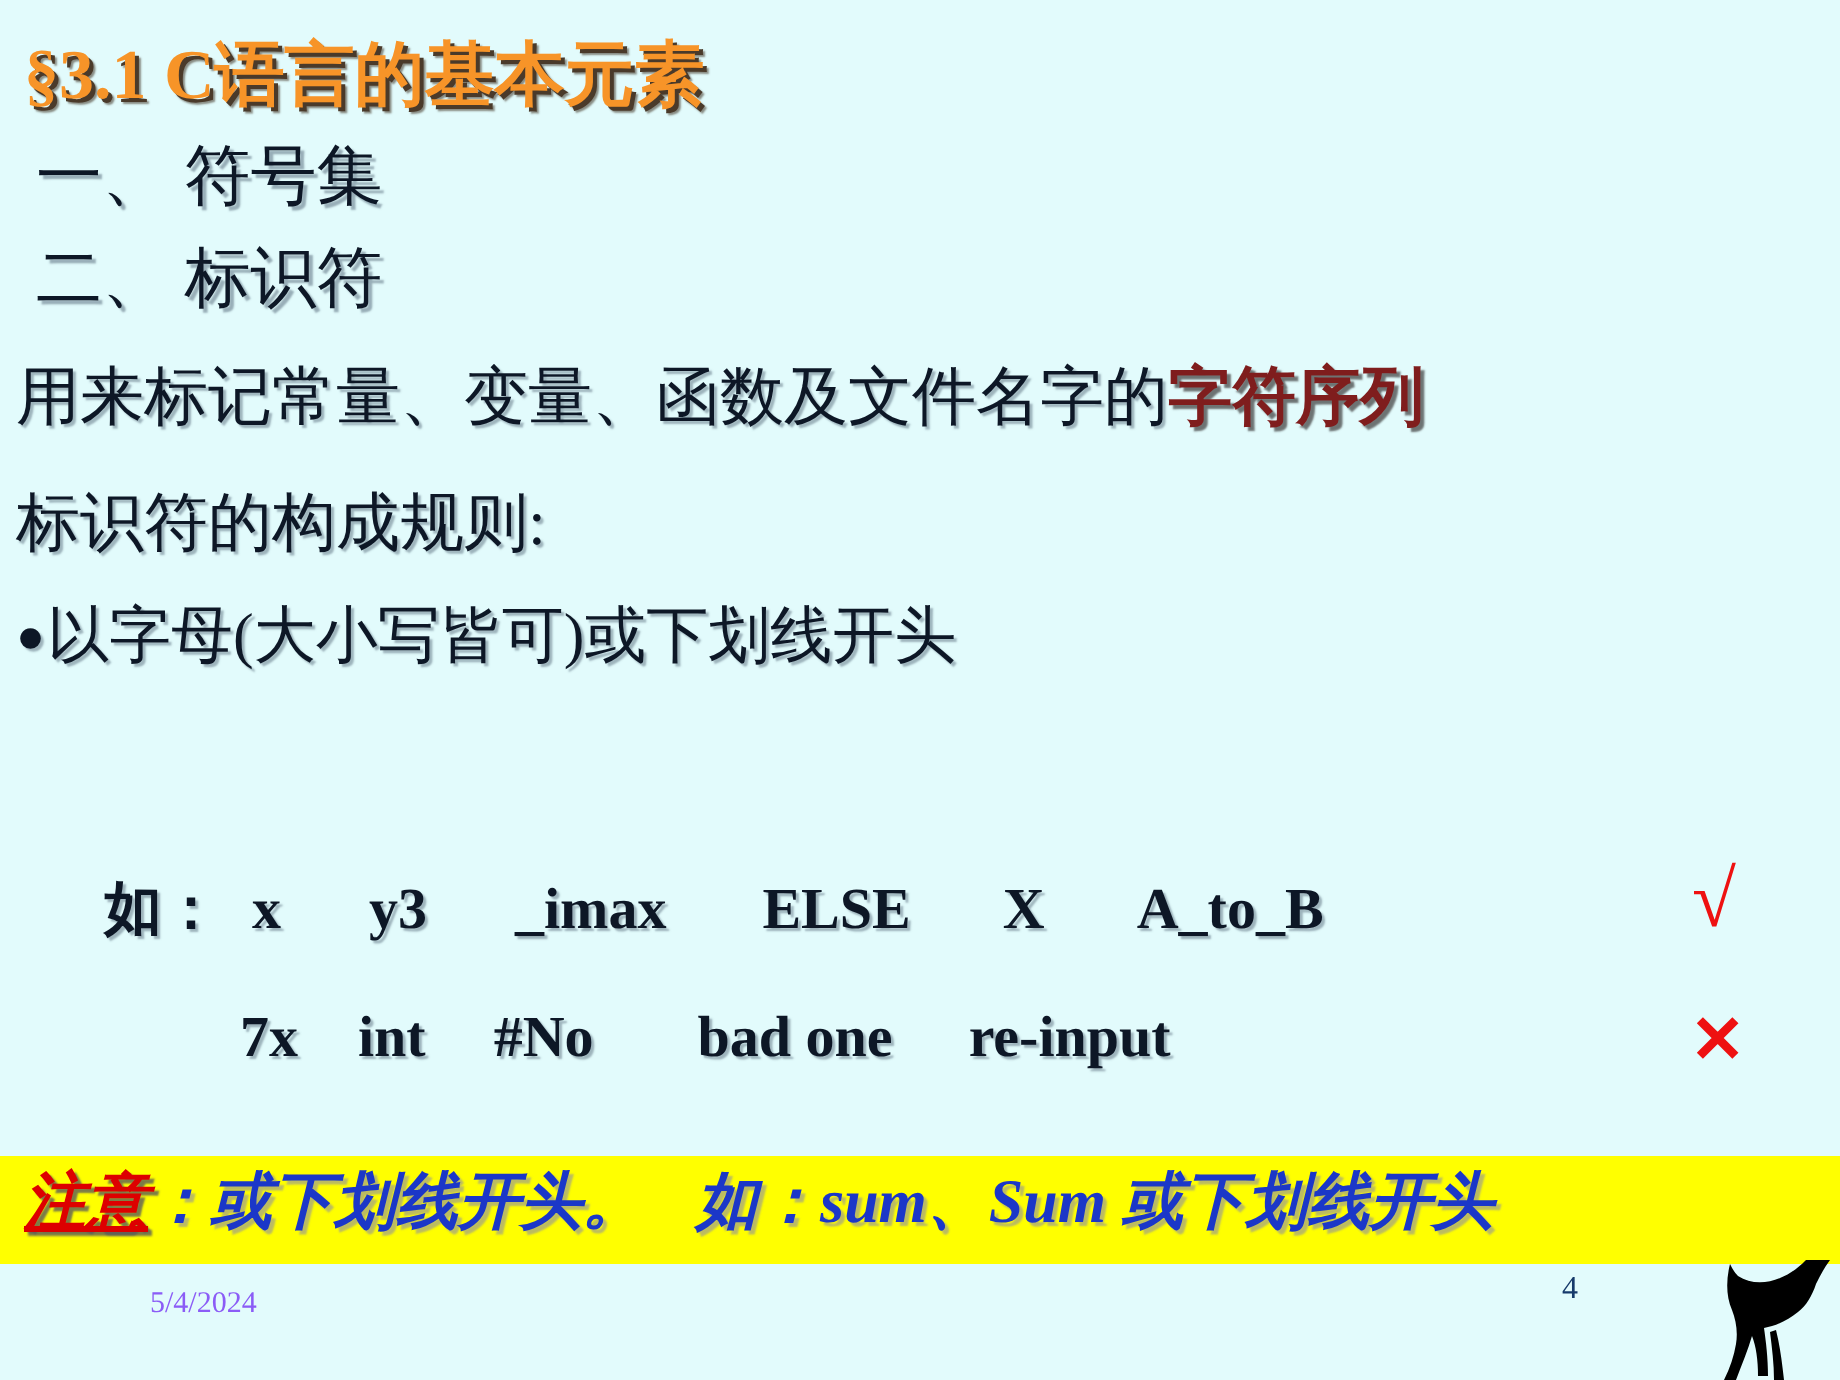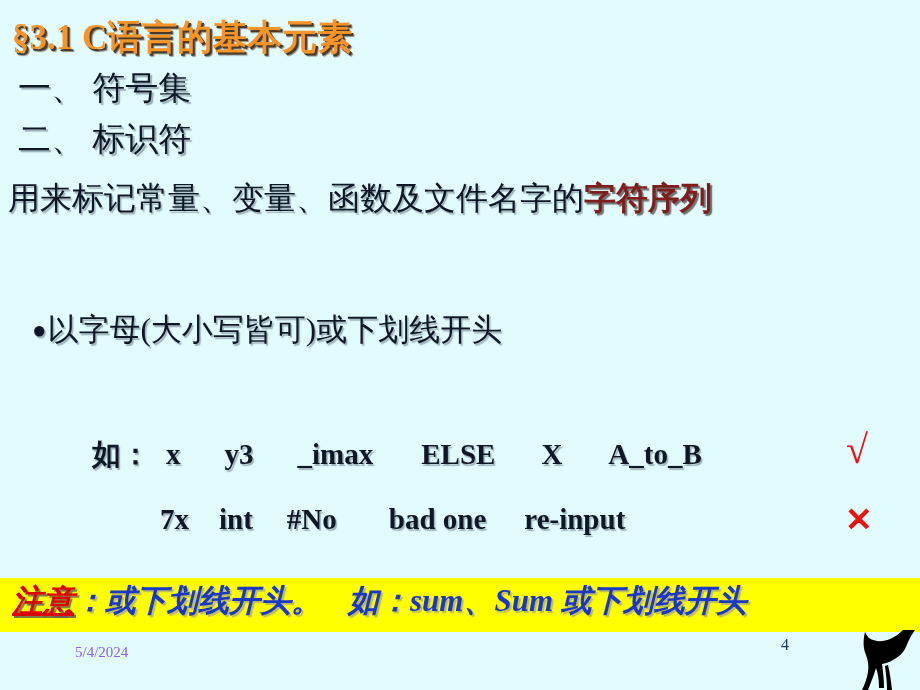--- a/index.html
+++ b/index.html
@@ -70,39 +70,38 @@
 
   
   .bullet-row {
     position: absolute;
     left: 8px;
     font-size: 31px;
     color: #0d1726;
     white-space: nowrap;
     text-shadow: 1.5px 1.5px 1px rgba(90,110,125,0.5);
   }
-  .bullet-1 { top: 309px; margin-left: 24px; }
+  .bullet-1 { top: 297px; }
   .bullet-2 { top: 367px; }
   .bullet-dot {
     display: inline-block;
     font-size: 24px;
     line-height: 1;
     vertical-align: 2px;
     margin-right: 1px;
   }
 
   
   .example-row {
     position: absolute;
     font-size: 29px;
     font-weight: bold;
     color: #0d1726;
     white-space: nowrap;
     text-shadow: 1.5px 1.5px 1px rgba(90,110,125,0.5);
-    margin-left: 40px;
   }
   .example-valid   { left: 52px;  top: 435px; }
   .example-invalid { left: 120px; top: 503px; }
 
   .ex-item { display: inline-block; }
 
   .mark {
     position: absolute;
     color: #ee1111;
     font-weight: bold;
@@ -185,20 +184,21 @@
 
   <div class="slide-title">§3.1  C语言的基本元素</div>
 
   <div class="subhead subhead-2">二、 标识符</div>
   <div class="subhead subhead-1">一、 符号集</div>
 
   <div class="bodyline line-def">
     <span>用来标记常量、变量、函数及文件名字的</span><span class="red-emph">字符序列</span>
   </div>
 
+  <div class="bodyline line-rule">标识符的构成规则:</div>
 
   <div class="bullet-row bullet-1">
     <span class="bullet-dot">●</span><span>以字母(大小写皆可)或下划线开头</span>
   </div>
 
 
   <div class="example-row example-valid">
     <span class="ex-item">如：</span><span style="display:inline-block;width:16px"></span><span class="ex-item">x</span><span style="display:inline-block;width:44px"></span><span class="ex-item">y3</span><span style="display:inline-block;width:44px"></span><span class="ex-item">_imax</span><span style="display:inline-block;width:48px"></span><span class="ex-item">ELSE</span><span style="display:inline-block;width:46px"></span><span class="ex-item">X</span><span style="display:inline-block;width:46px"></span><span class="ex-item">A_to_B</span>
   </div>
 

